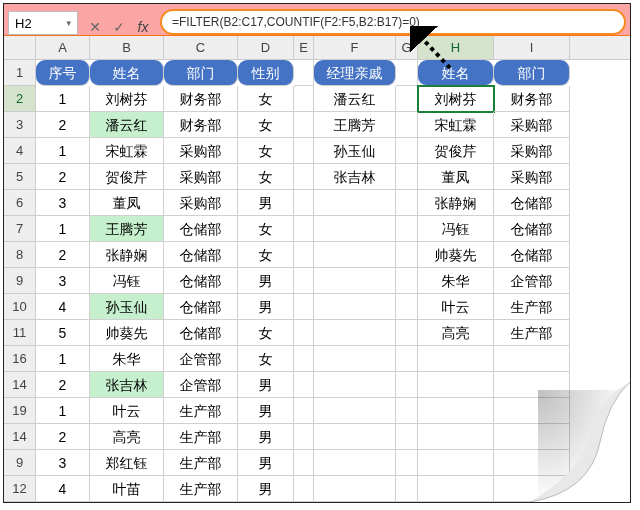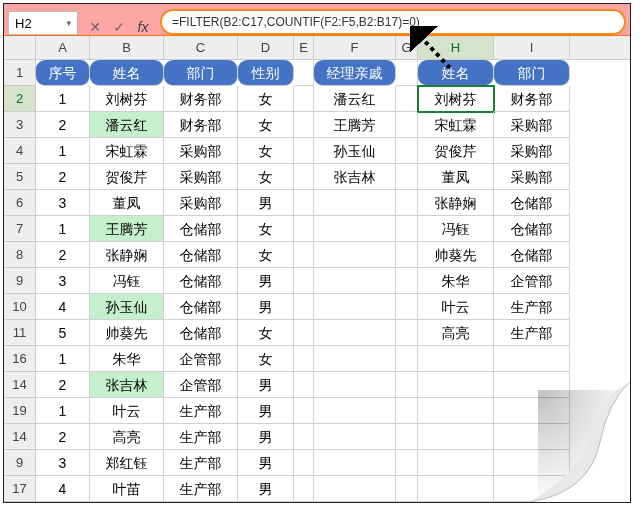--- a/index.html
+++ b/index.html
@@ -384,21 +384,21 @@
         <div class="cell cB">郑红钰</div>
         <div class="cell cC">生产部</div>
         <div class="cell cD">男</div>
         <div class="cell cE"></div>
         <div class="cell cF"></div>
         <div class="cell cG"></div>
         <div class="cell cH"></div>
         <div class="cell cI"></div>
       </div>
       <div class="row">
-        <div class="rh">17</div>
+        <div class="rh">12</div>
         <div class="cell cA">4</div>
         <div class="cell cB">叶苗</div>
         <div class="cell cC">生产部</div>
         <div class="cell cD">男</div>
         <div class="cell cE"></div>
         <div class="cell cF"></div>
         <div class="cell cG"></div>
         <div class="cell cH"></div>
         <div class="cell cI"></div>
       </div>

